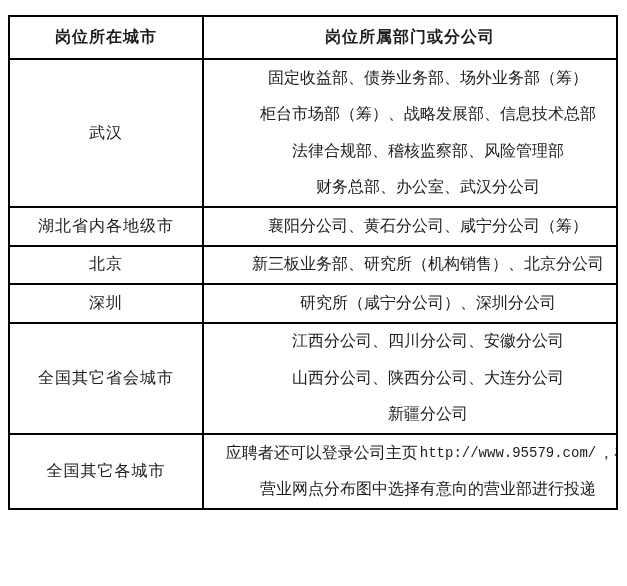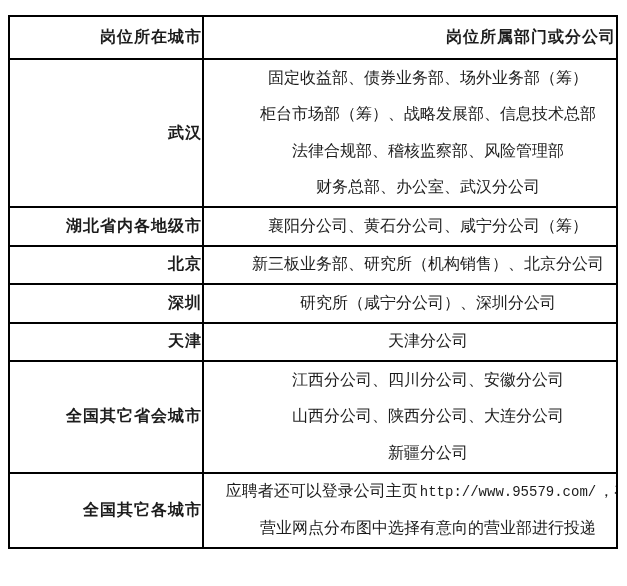--- a/index.html
+++ b/index.html
@@ -20,34 +20,34 @@
   table.job-table {
     border-collapse: collapse;
     table-layout: fixed;
     width: 604px;
     background: #ffffff;
   }
   table.job-table th,
   table.job-table td {
     border: 2px solid #000000;
     padding: 0;
-    text-align: right;
+    text-align: center;
     vertical-align: middle;
     font-size: 16px;
     overflow: hidden;
   }
   th.col-city { width: 192px; }
   th.col-dept { width: 412px; }
   th {
     height: 41px;
     font-weight: bold;
     letter-spacing: 1px;
   }
   td.city {
-    font-weight: bold;
+    font-weight: normal;
     letter-spacing: 1px;
   }
   td.depts {
     font-weight: normal;
   }
   .line {
     height: 36.5px;
     display: flex;
     align-items: center;
     justify-content: center;
@@ -93,26 +93,20 @@
             <div class="line">新三板业务部、研究所（机构销售）、北京分公司</div>
           </td>
         </tr>
         <tr>
           <td class="city">深圳</td>
           <td class="depts">
             <div class="line">研究所（咸宁分公司）、深圳分公司</div>
           </td>
         </tr>
         <tr>
-          <td class="city">天津</td>
-          <td class="depts">
-            <div class="line">天津分公司</div>
-          </td>
-        </tr>
-        <tr>
           <td class="city">全国其它省会城市</td>
           <td class="depts">
             <div class="line">江西分公司、四川分公司、安徽分公司</div>
             <div class="line">山西分公司、陕西分公司、大连分公司</div>
             <div class="line">新疆分公司</div>
           </td>
         </tr>
         <tr>
           <td class="city">全国其它各城市</td>
           <td class="depts">

